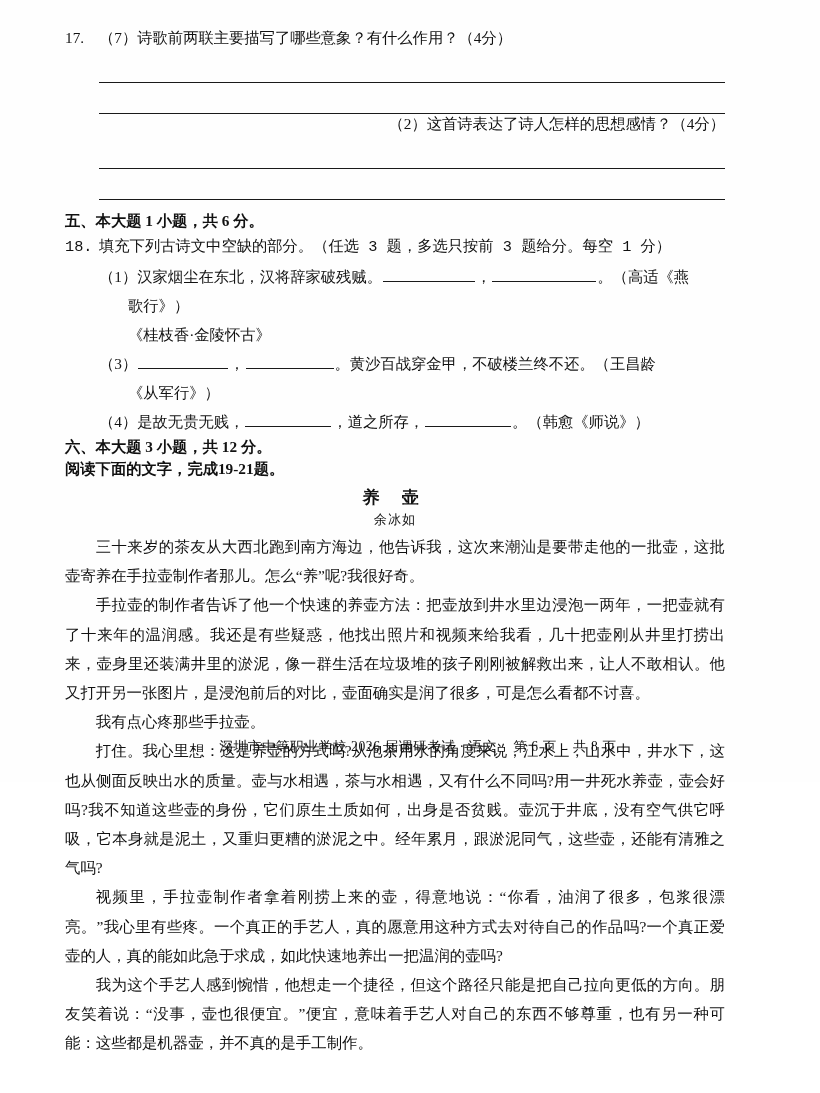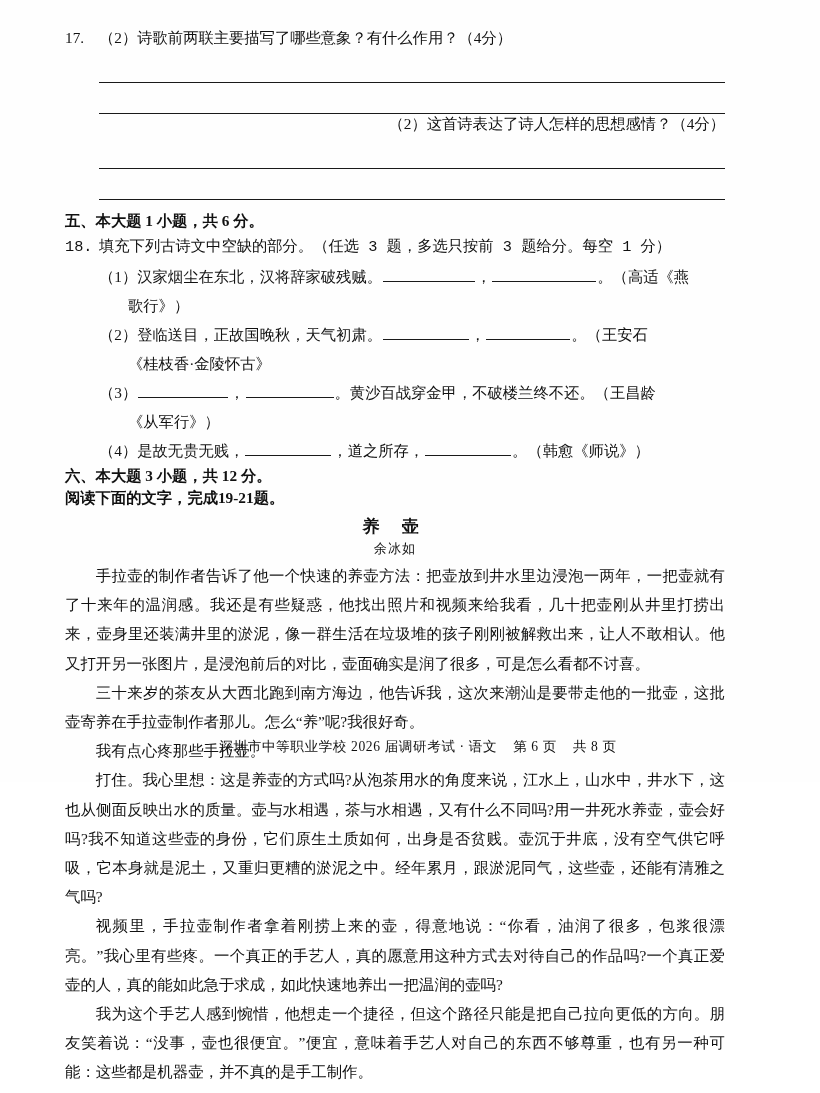--- a/index.html
+++ b/index.html
@@ -132,21 +132,21 @@
   .footer .gap { display: inline-block; width: 16px; }
 </style>
 </head>
 <body>
 
 <div class="page">
 
   <div class="q-block">
     <div class="q17-head">
       <span class="q-num">17.</span>
-      <span class="q-text">（2）诗歌前两联主要描写了哪些意象？有什么作用？（4分）</span>
+      <span class="q-text">（7）诗歌前两联主要描写了哪些意象？有什么作用？（4分）</span>
     </div>
 
     <div class="ans-lines">
       <div class="ans-line first"></div>
       <div class="ans-line"></div>
     </div>
 
     <div class="sub-q">（2）这首诗表达了诗人怎样的思想感情？（4分）</div>
 
     <div class="ans-lines">
@@ -161,44 +161,41 @@
     <div class="q18-row">
       <span class="q18-num">18.</span>
       <span class="q18-body">填充下列古诗文中空缺的部分。（任选 3 题，多选只按前 3 题给分。每空 1 分）</span>
     </div>
 
     <div class="fill-item">
       <span>（1）</span><span>汉家烟尘在东北，汉将辞家破残贼。</span><span class="blank w1"></span><span>，</span><span class="blank w2"></span><span>。（高适《燕</span>
     </div>
     <div class="cont-line">歌行》）</div>
 
-    <div class="fill-item">
-      <span>（2）</span><span>登临送目，正故国晚秋，天气初肃。</span><span class="blank w3"></span><span>，</span><span class="blank w4"></span><span>。（王安石</span>
-    </div>
     <div class="cont-line">《桂枝香·金陵怀古》</div>
 
     <div class="fill-item">
       <span>（3）</span><span></span><span class="blank w5"></span><span>，</span><span class="blank w6"></span><span>。黄沙百战穿金甲，不破楼兰终不还。（王昌龄</span>
     </div>
     <div class="cont-line">《从军行》）</div>
 
     <div class="fill-item">
       <span>（4）</span><span>是故无贵无贱，</span><span class="blank w3"></span><span>，道之所存，</span><span class="blank w3"></span><span>。（韩愈《师说》）</span>
     </div>
   </div>
 
   <div class="sec-head" style="margin-top:1px;">六、本大题 3 小题，共 12 分。</div>
   <div class="sec-head" style="margin-top:0;">阅读下面的文字，完成19-21题。</div>
 
   <div>
     <div class="passage-title">养 壶</div>
     <div class="passage-author">余冰如</div>
 
+    <p class="para">三十来岁的茶友从大西北跑到南方海边，他告诉我，这次来潮汕是要带走他的一批壶，这批壶寄养在手拉壶制作者那儿。怎么“养”呢?我很好奇。</p>
     <p class="para">手拉壶的制作者告诉了他一个快速的养壶方法：把壶放到井水里边浸泡一两年，一把壶就有了十来年的温润感。我还是有些疑惑，他找出照片和视频来给我看，几十把壶刚从井里打捞出来，壶身里还装满井里的淤泥，像一群生活在垃圾堆的孩子刚刚被解救出来，让人不敢相认。他又打开另一张图片，是浸泡前后的对比，壶面确实是润了很多，可是怎么看都不讨喜。</p>
-    <p class="para">三十来岁的茶友从大西北跑到南方海边，他告诉我，这次来潮汕是要带走他的一批壶，这批壶寄养在手拉壶制作者那儿。怎么“养”呢?我很好奇。</p>
     <p class="para">我有点心疼那些手拉壶。</p>
     <p class="para">打住。我心里想：这是养壶的方式吗?从泡茶用水的角度来说，江水上，山水中，井水下，这也从侧面反映出水的质量。壶与水相遇，茶与水相遇，又有什么不同吗?用一井死水养壶，壶会好吗?我不知道这些壶的身份，它们原生土质如何，出身是否贫贱。壶沉于井底，没有空气供它呼吸，它本身就是泥土，又重归更糟的淤泥之中。经年累月，跟淤泥同气，这些壶，还能有清雅之气吗?</p>
     <p class="para">视频里，手拉壶制作者拿着刚捞上来的壶，得意地说：“你看，油润了很多，包浆很漂亮。”我心里有些疼。一个真正的手艺人，真的愿意用这种方式去对待自己的作品吗?一个真正爱壶的人，真的能如此急于求成，如此快速地养出一把温润的壶吗?</p>
     <p class="para">我为这个手艺人感到惋惜，他想走一个捷径，但这个路径只能是把自己拉向更低的方向。朋友笑着说：“没事，壶也很便宜。”便宜，意味着手艺人对自己的东西不够尊重，也有另一种可能：这些都是机器壶，并不真的是手工制作。</p>
 
   </div>
 
   <div class="footer">
     <span>深圳市中等职业学校 2026 届调研考试 · 语文</span><span class="gap"></span><span>第 6 页</span><span class="gap"></span><span>共 8 页</span>
   </div>

